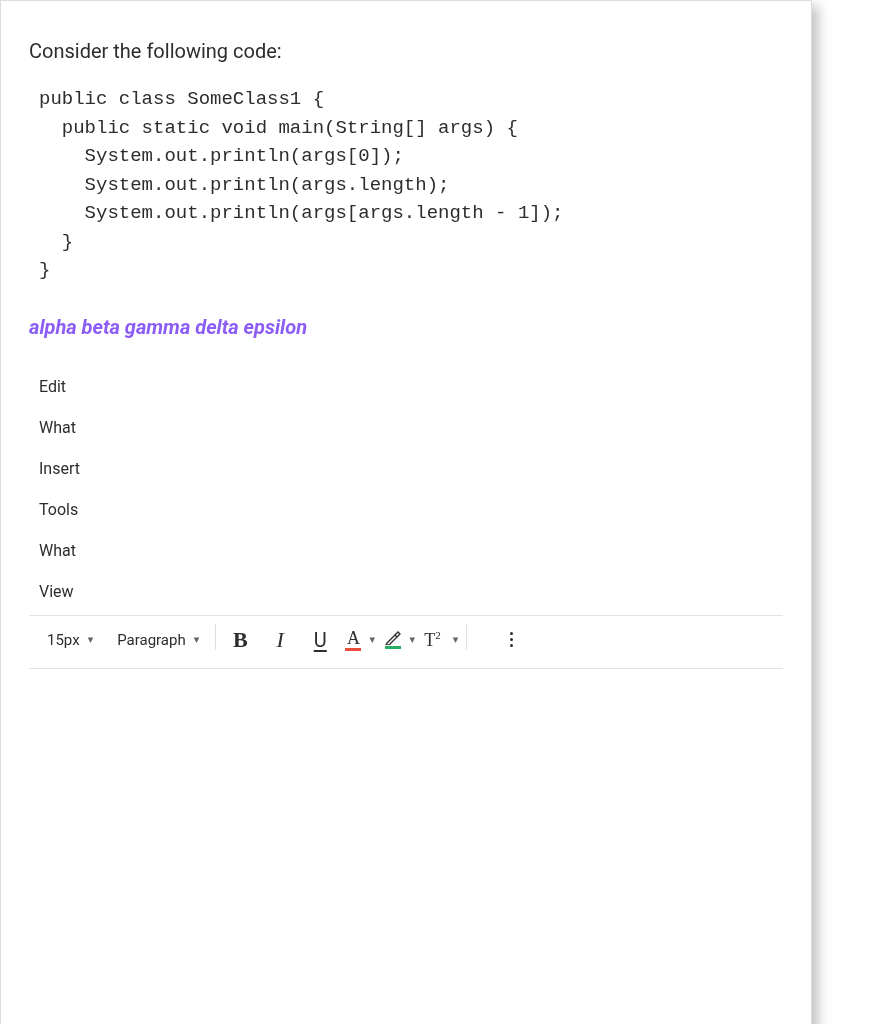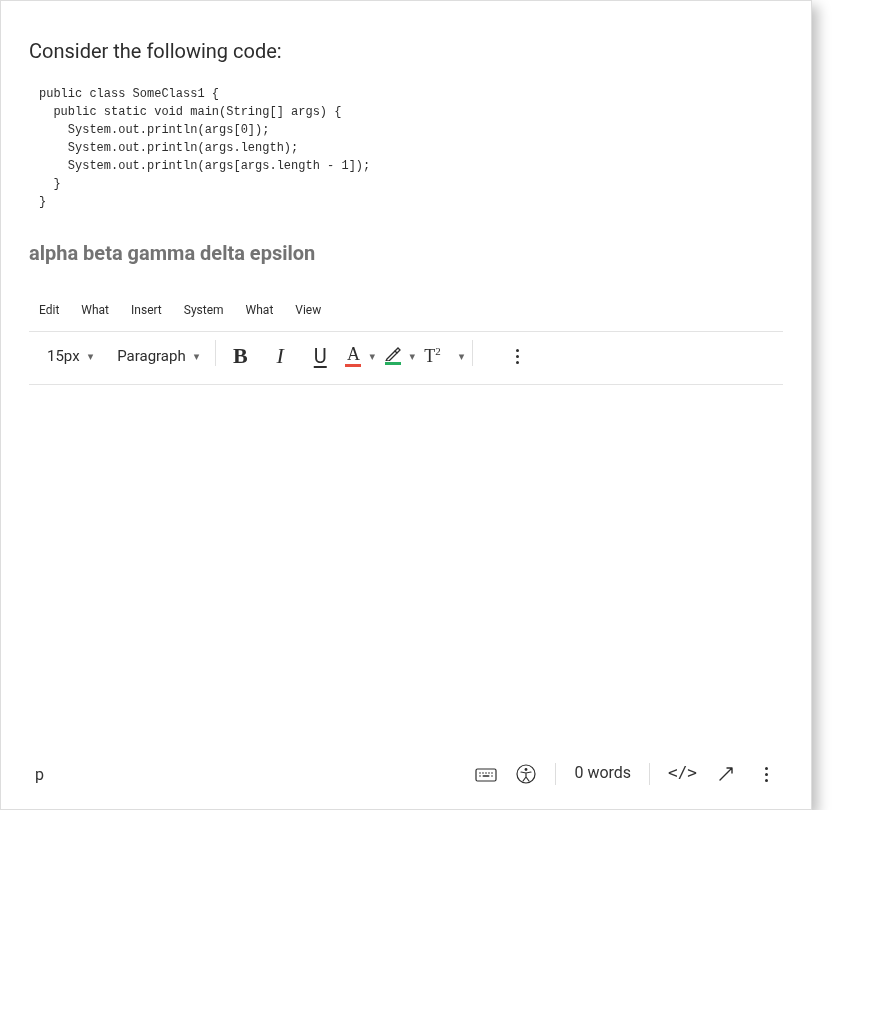--- a/index.html
+++ b/index.html
@@ -17,43 +17,45 @@
     padding: 0 28px 20px 28px;
   }
   .question-block { padding-top: 36px; }
   .q-text {
     font-size: 20px;
     margin: 0 0 18px 0;
     line-height: 1.4;
   }
   .code-block {
     font-family: "Courier New", Courier, monospace;
-    font-size: 12px;
+    font-size: 19px;
     white-space: pre;
     margin: 20px 0 30px 0;
     line-height: 1.5;
     padding-left: 10px;
   }
   .bold-line {
     font-size: 20px;
     font-weight: 700;
     margin: 0 0 18px 0;
-    color: #737373;
+    color: #8b5cf6;
+    font-style: italic;
   }
   .editor {
     margin-top: 30px;
     border: none;
   }
   .menubar {
     display: flex;
     gap: 22px;
     padding: 8px 10px 14px 10px;
     border-bottom: 1px solid #e3e3e3;
-    font-size: 12px;
-    color: #2d2d2d;
+    font-size: 16px;
+    color: #2d2d2d;
+    flex-direction: column;
   }
   .menubar span { cursor: pointer; }
   .toolbar {
     display: flex;
     gap: 8px;
     padding: 8px 10px 12px 10px;
     border-bottom: 1px solid #e3e3e3;
     font-size: 15px;
     color: #2d2d2d;
   }
@@ -165,21 +167,21 @@
     <p class="bold-line">alpha beta gamma delta epsilon</p>
 
   </div>
 
   <div class="editor">
 
     <div class="menubar">
       <span>Edit</span>
       <span>What</span>
       <span>Insert</span>
-      <span>System</span>
+      <span>Tools</span>
       <span>What</span>
       <span>View</span>
     </div>
 
     <div class="toolbar">
 
       <div class="tb-group">
         <span>15px</span>
         <span class="chev">▾</span>
       </div>
@@ -207,21 +209,21 @@
         <span class="hilite">
           <svg width="16" height="14" viewBox="0 0 16 14">
             <path d="M2 12 L10 4 L12 6 L4 14 L1 14 Z" fill="none" stroke="#2d2d2d" stroke-width="1.3"></path>
             <path d="M10 4 L13 1 L15 3 L12 6" fill="none" stroke="#2d2d2d" stroke-width="1.3"></path>
           </svg>
           <span class="bar"></span>
         </span>
         <span class="chev">▾</span>
       </div>
 
-      <div class="tb-btn" style="gap:16px;">
+      <div class="tb-btn" style="gap:10px;">
         <span class="superscript-glyph">
           <span>T</span><sup>2</sup>
         </span>
         <span class="chev">▾</span>
       </div>
 
       <div class="tb-sep"></div>
 
       <div class="tb-btn" style="margin-left:20px;">
         <span class="dots-vertical">

